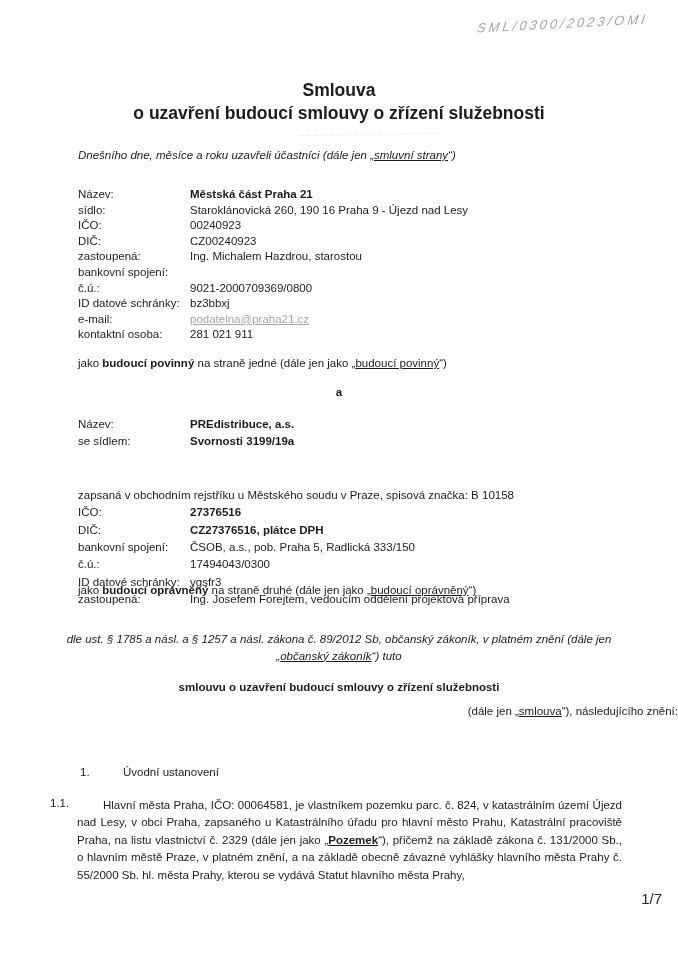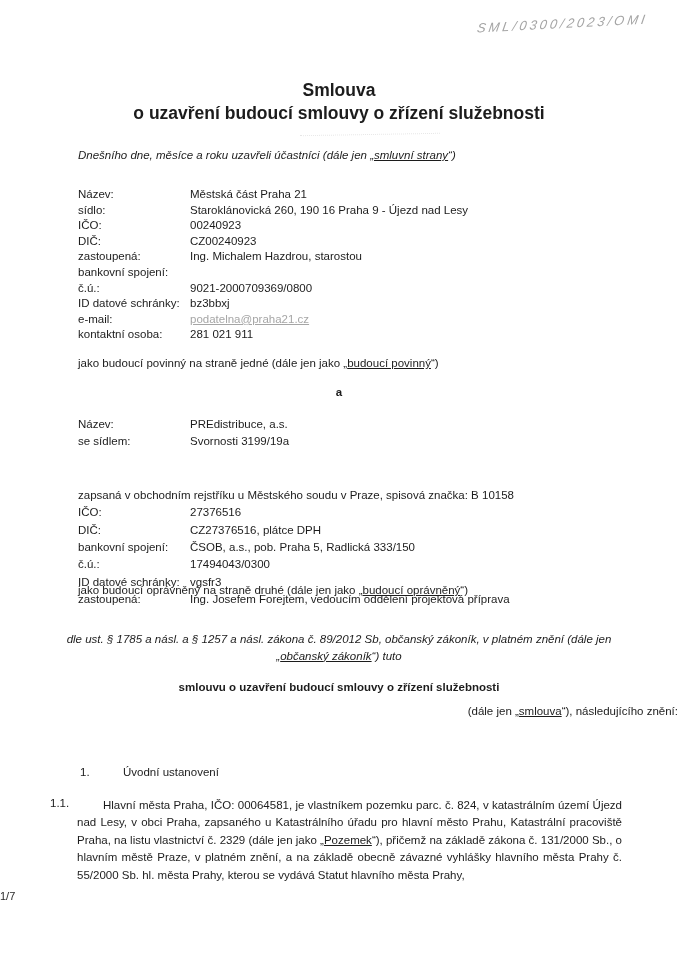--- a/index.html
+++ b/index.html
@@ -1,21 +1,21 @@
 <!DOCTYPE html>
 <html><head>
 <meta charset="utf-8">
 <style>
   html,body { margin:0; padding:0; }
   body {
     width:678px; height:960px; background:#ffffff;
     font-family:"Liberation Sans", sans-serif;
     color:#1c1c1c; font-size:11.5px; position:relative; overflow:hidden;
   }
-  .b { font-weight:normal; }
+  .b { font-weight:bold; }
   .u { text-decoration:underline; }
   .blk { position:absolute; }
 
   .handwritten {
     top:16px; right:30px; color:#8e8e8e; font-style:italic;
     font-size:13px; letter-spacing:3px; transform:rotate(-3deg) skewX(-12deg);
     opacity:.8; white-space:nowrap;
   }
   .title-block {
     top:79px; left:0; right:0; text-align:center;
@@ -49,21 +49,21 @@
   .contract-sub { top:705px; left:0; right:0; text-align:right; }
 
   .sec-heading { top:766px; left:80px; font-weight:normal; }
   .sec-heading .num { display:inline-block; width:43px; }
 
   .clause-num { top:797px; left:50px; }
   .clause-body {
     top:797px; left:77px; right:56px;
     text-align:justify; line-height:17.4px; text-indent:26px;
   }
-  .footer { top:890px; left:0; right:16px; text-align:left; font-size:11px; color:#2a2a2a; }
+  .footer { top:890px; left:0; right:16px; text-align:right; font-size:15px; color:#2a2a2a; }
 </style>
 </head>
 <body>
 
 <div>
 
   <div class="blk handwritten">SML/0300/2023/OMI</div>
 
   <div class="blk title-block">
     <div>Smlouva</div>

